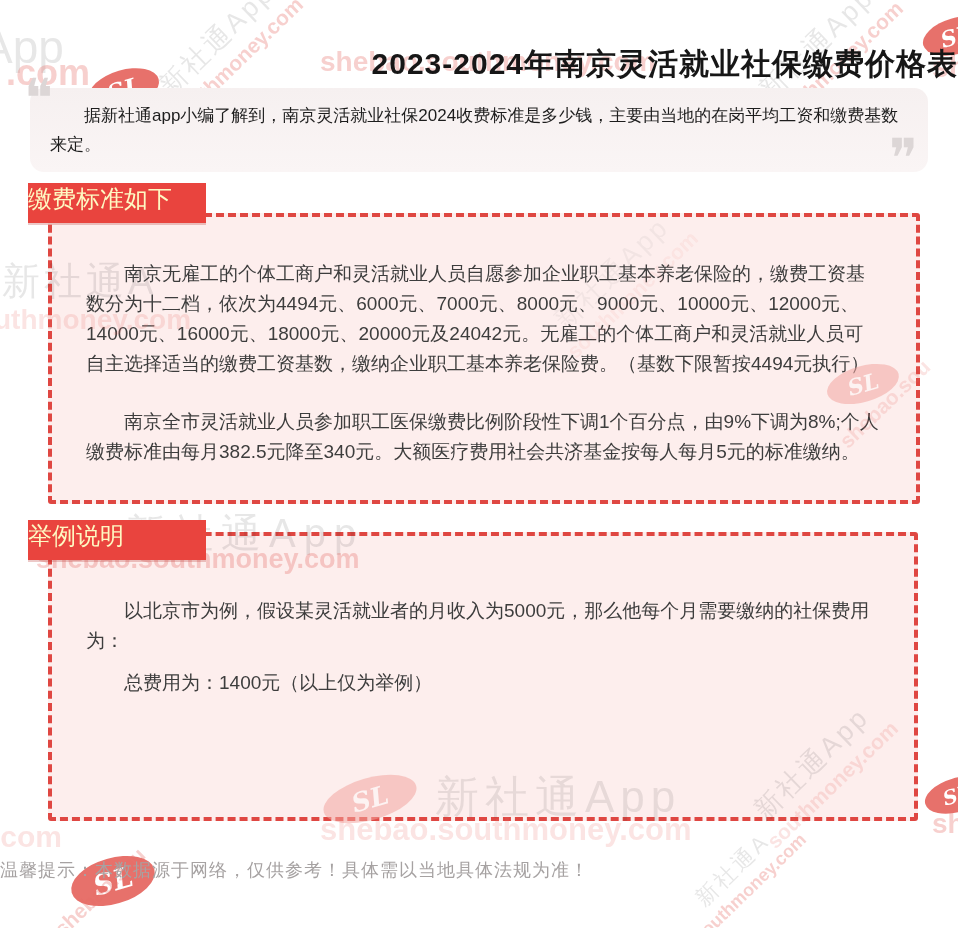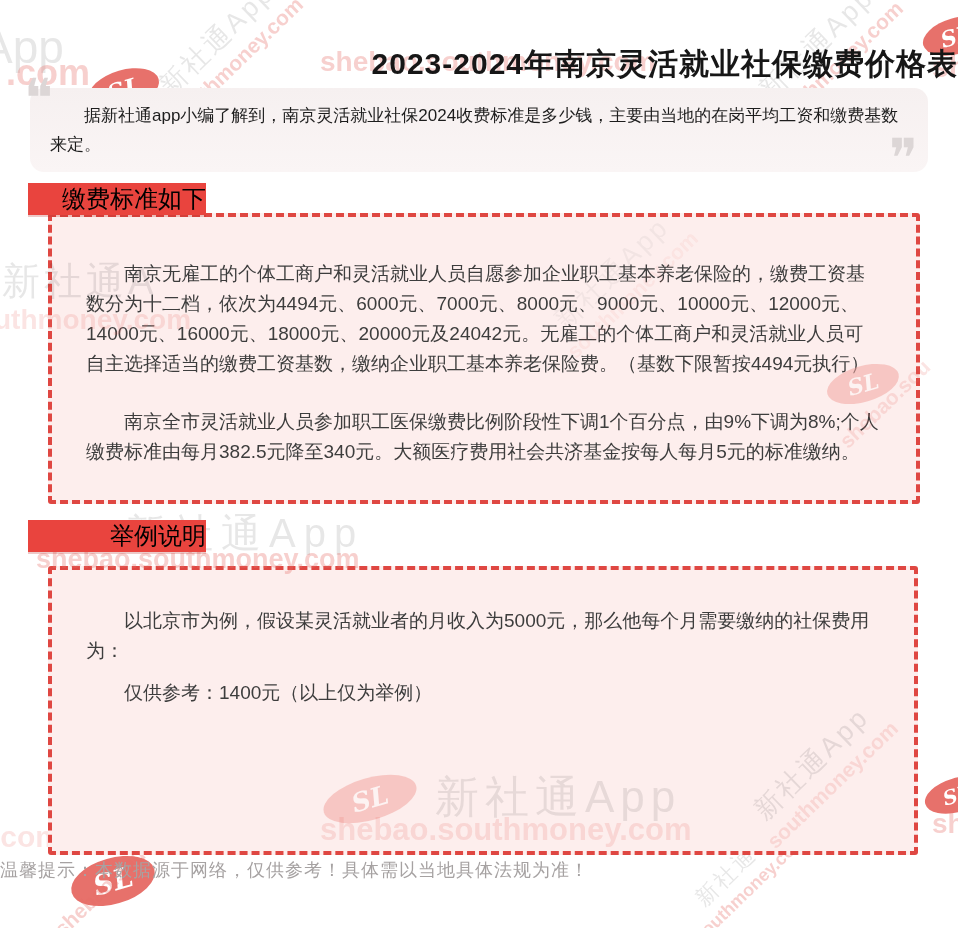--- a/index.html
+++ b/index.html
@@ -12,30 +12,30 @@
     font-size:30px;font-weight:700;color:#161616;letter-spacing:1px;z-index:3;}
 
   .intro-box{position:absolute;left:30px;top:88px;width:898px;height:84px;box-sizing:border-box;
     background:linear-gradient(180deg,#f6f0f0,#faf5f5);border-radius:14px;padding:13px 20px 0 20px;z-index:1;}
   .intro-text{font-size:17px;line-height:29px;color:#1d1d1d;text-indent:2em;margin:0;
     position:relative;z-index:3;}
   .quote{position:absolute;font-size:54px;line-height:1;color:#dcd6d6;font-family:"DejaVu Serif",serif;z-index:2;}
   .quote.open{left:-6px;top:-16px;}
   .quote.close{right:10px;bottom:-14px;}
 
-  .section-label{position:absolute;left:28px;width:178px;height:32px;background:#e9443e;
-    color:#000000;font-size:24px;line-height:32px;text-align:right;font-weight:500;z-index:4;
+  .section-label{position:absolute;left:28px;width:178px;height:40px;background:#e9443e;
+    color:#fef9c3;font-size:24px;line-height:32px;text-align:left;font-weight:500;z-index:4;
     box-shadow:0 2px 0 rgba(180,40,35,0.25);}
   .label-1{top:183px;}
   .label-2{top:520px;}
 
   .dashed-panel{position:absolute;left:48px;box-sizing:border-box;background:#fdeeed;
     border:4px dashed #df4742;border-radius:3px;z-index:1;}
   .panel-1{top:213px;width:872px;height:291px;padding:42px 34px 0 34px;}
-  .panel-2{top:566px;width:870px;height:289px;padding:36px 34px 0 34px;}
+  .panel-2{top:532px;width:870px;height:289px;padding:60px 34px 0 34px;}
   .dashed-panel p{font-size:19px;line-height:30px;color:#3d3d3d;margin:0 0 28px 0;text-indent:2em;
     position:relative;z-index:3;}
   .panel-2 p.lead{margin-bottom:10px;}
   .panel-2 p.formula{text-indent:0;padding-left:2em;margin:12px 0 14px 0;}
 
   .footer-tip{position:absolute;left:0;top:858px;width:100%;text-align:left;
     font-size:18px;color:#a6a2a2;letter-spacing:1px;z-index:3;}
 
   
   .wm{position:absolute;pointer-events:none;white-space:nowrap;}
@@ -110,21 +110,21 @@
   <div class="wm wm-tilt z-wm" style="left:810px;top:392px;width:150px;">
     <div class="wm-dom wm-pink-soft">shebao.sou</div>
   </div>
 
   <div class="wm wm-grey z-wm" style="left:125px;top:506px;font-size:40px;letter-spacing:8px;">新社通App</div>
   <div class="wm wm-pink z-wm" style="left:36px;top:544px;font-size:27px;">shebao.southmoney.com</div>
 
   <div class="section-label label-2">举例说明</div>
   <div class="dashed-panel panel-2">
     <p class="lead">以北京市为例，假设某灵活就业者的月收入为5000元，那么他每个月需要缴纳的社保费用为：</p>
-    <p class="formula">仅供参考：1400元（以上仅为举例）</p>
+    <p class="formula">总费用为：1400元（以上仅为举例）</p>
   </div>
 
   <div class="sl-logo sl-pink z-wm" style="left:322px;top:778px;width:96px;height:42px;font-size:26px;">SL</div>
   <div class="wm z-wm" style="left:435px;top:768px;font-size:44px;letter-spacing:6px;color:rgba(40,40,40,0.10);">新社通App</div>
   <div class="wm wm-pink-soft z-wm" style="left:320px;top:812px;font-size:31px;">shebao.southmoney.com</div>
   <div class="wm wm-tilt z-wm" style="left:720px;top:742px;width:200px;">
     <div class="wm-cn wm-grey">新社通App</div>
     <div class="wm-dom wm-pink-soft">southmoney.com</div>
   </div>
 

